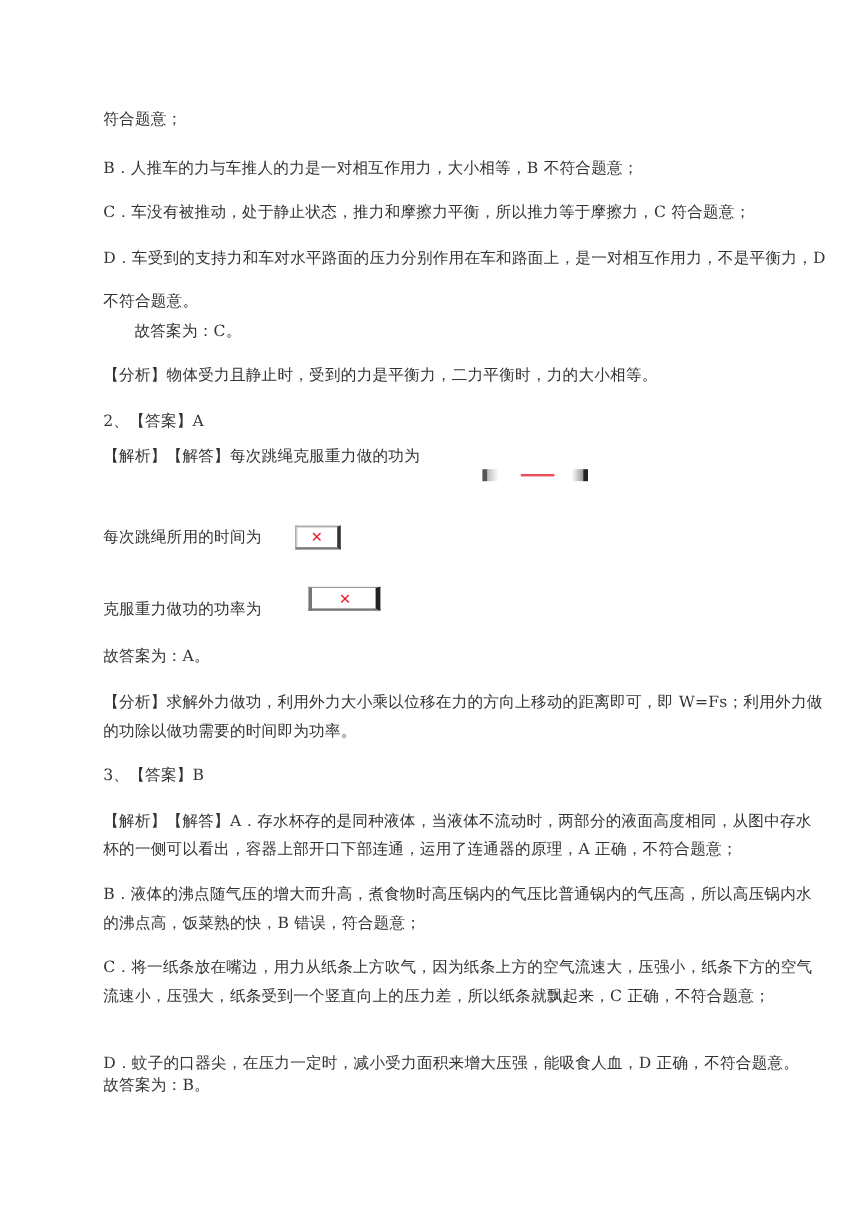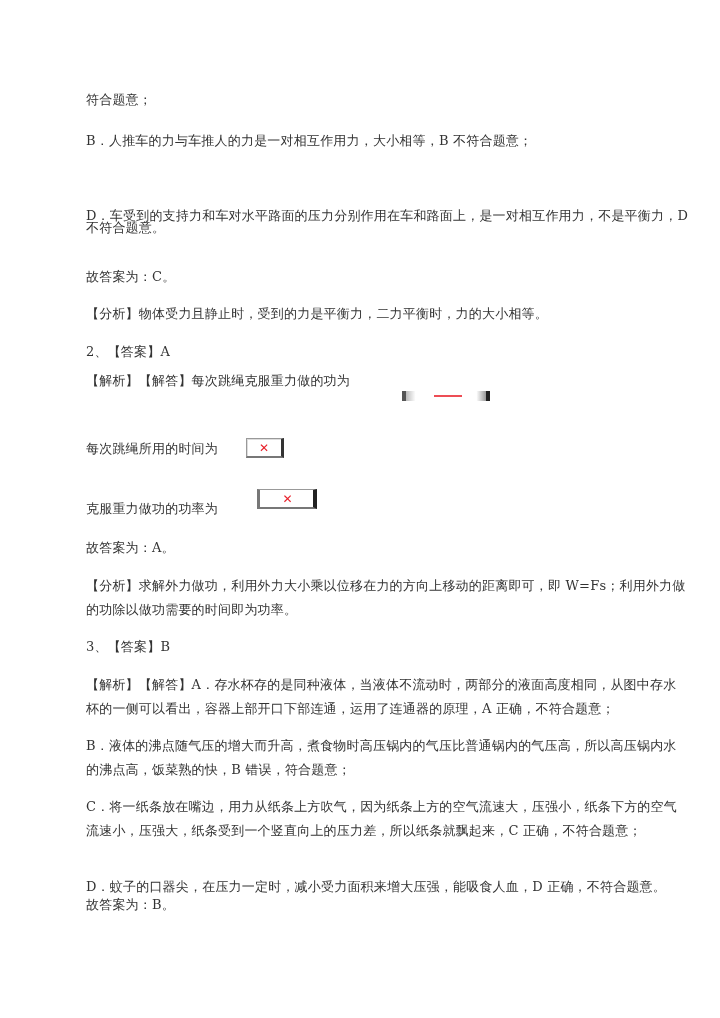--- a/index.html
+++ b/index.html
@@ -86,23 +86,24 @@
     }
     .ph-wide .xmark { font-size: 12px; letter-spacing: -2px; }
   </style>
 </head>
 <body>
 
 <div class="page">
 
   <div class="line" style="top:92px;">符合题意；</div>
   <div class="line" style="top:133px;text-align:center;">B．人推车的力与车推人的力是一对相互作用力，大小相等，B 不符合题意；</div>
+  <div class="line" style="top:170px;">C．车没有被推动，处于静止状态，推力和摩擦力平衡，所以推力等于摩擦力，C 符合题意；</div>
   <div class="line" style="top:208px;">D．车受到的支持力和车对水平路面的压力分别作用在车和路面上，是一对相互作用力，不是平衡力，D</div>
-  <div class="line" style="top:220px;text-align:center;">不符合题意。</div>
-  <div class="line" style="top:269px;">故答案为：C。</div>
+  <div class="line" style="top:244px;text-align:center;">不符合题意。</div>
+  <div class="line" style="top:269px;margin-left:26px;">故答案为：C。</div>
   <div class="line" style="top:306px;">【分析】物体受力且静止时，受到的力是平衡力，二力平衡时，力的大小相等。</div>
 
   <div class="line" style="top:344px;">2、【答案】A</div>
   <div class="line" style="top:373px;">【解析】【解答】每次跳绳克服重力做的功为</div>
   <div class="ph ph-bar">
     <div class="redline"></div>
   </div>
 
   <div class="line" style="top:441px;">每次跳绳所用的时间为</div>
   <div class="ph ph-small">

